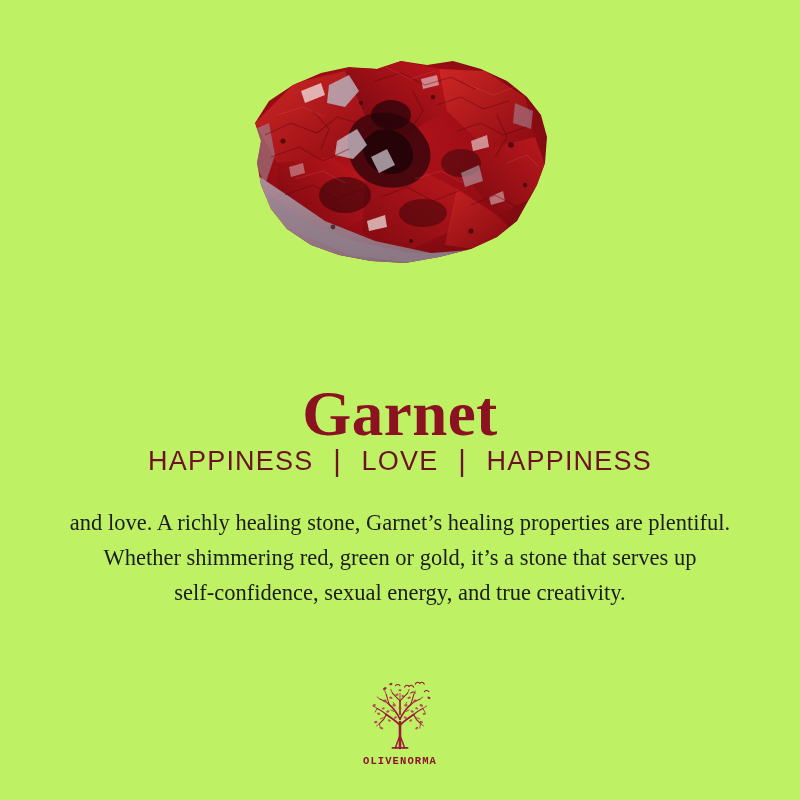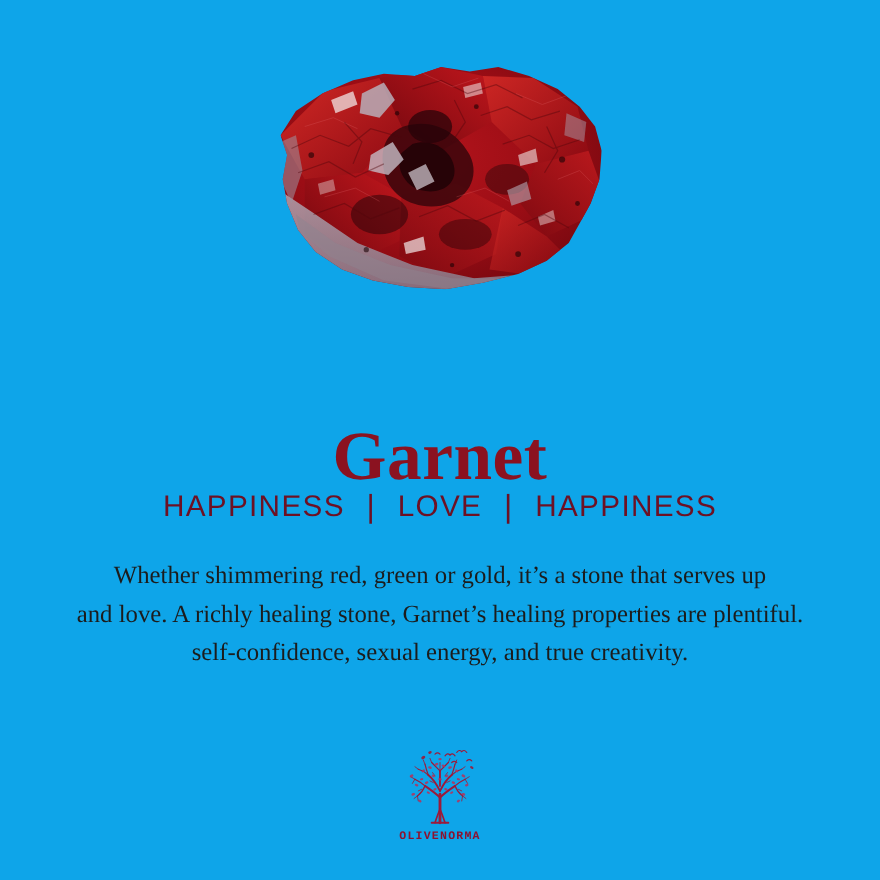--- a/index.html
+++ b/index.html
@@ -12,21 +12,21 @@
     height: 800px;
     font-family: "Liberation Serif", serif;
     overflow: hidden;
     position: relative;
   }
 
   .page {
     position: relative;
     width: 800px;
     height: 800px;
-    background: #0ea5e9;
+    background: #bef264;
   }
 
   
   .stone-wrap {
     position: absolute;
     left: 0;
     top: 0;
     width: 800px;
     height: 320px;
   }
@@ -232,22 +232,22 @@
 
   <div class="subtitle">
     <span class="kw">HAPPINESS</span>
     <span class="sep">|</span>
     <span class="kw">LOVE</span>
     <span class="sep">|</span>
     <span class="kw">HAPPINESS</span>
   </div>
 
   <div class="body-copy">
+    <span class="line">and love. A richly healing stone, Garnet’s healing properties are plentiful.</span>
     <span class="line">Whether shimmering red, green or gold, it’s a stone that serves up</span>
-    <span class="line">and love. A richly healing stone, Garnet’s healing properties are plentiful.</span>
     <span class="line">self-confidence, sexual energy, and true creativity.</span>
   </div>
 
   <div class="logo">
     <svg class="logo-mark" viewBox="0 0 100 100">
       <g stroke="#9c1a3a" fill="none" stroke-linecap="round">
 
         <path d="M50,92 L50,58" stroke-width="3.4"></path>
         <path d="M44,92 C46,86 48,80 50,76" stroke-width="2"></path>
         <path d="M56,92 C54,86 52,80 50,76" stroke-width="2"></path>

